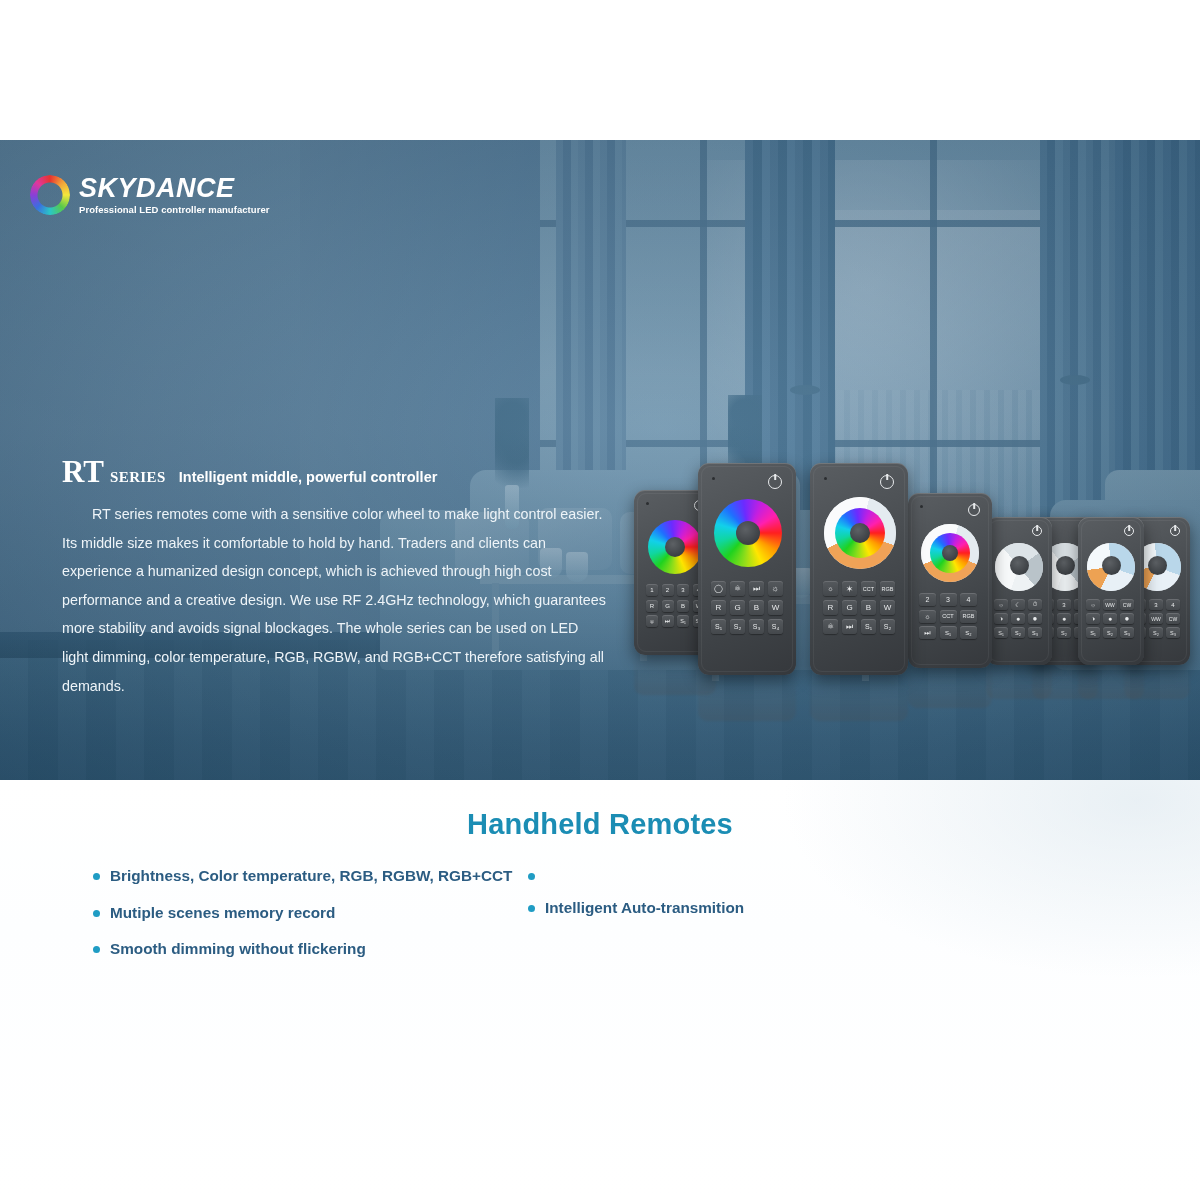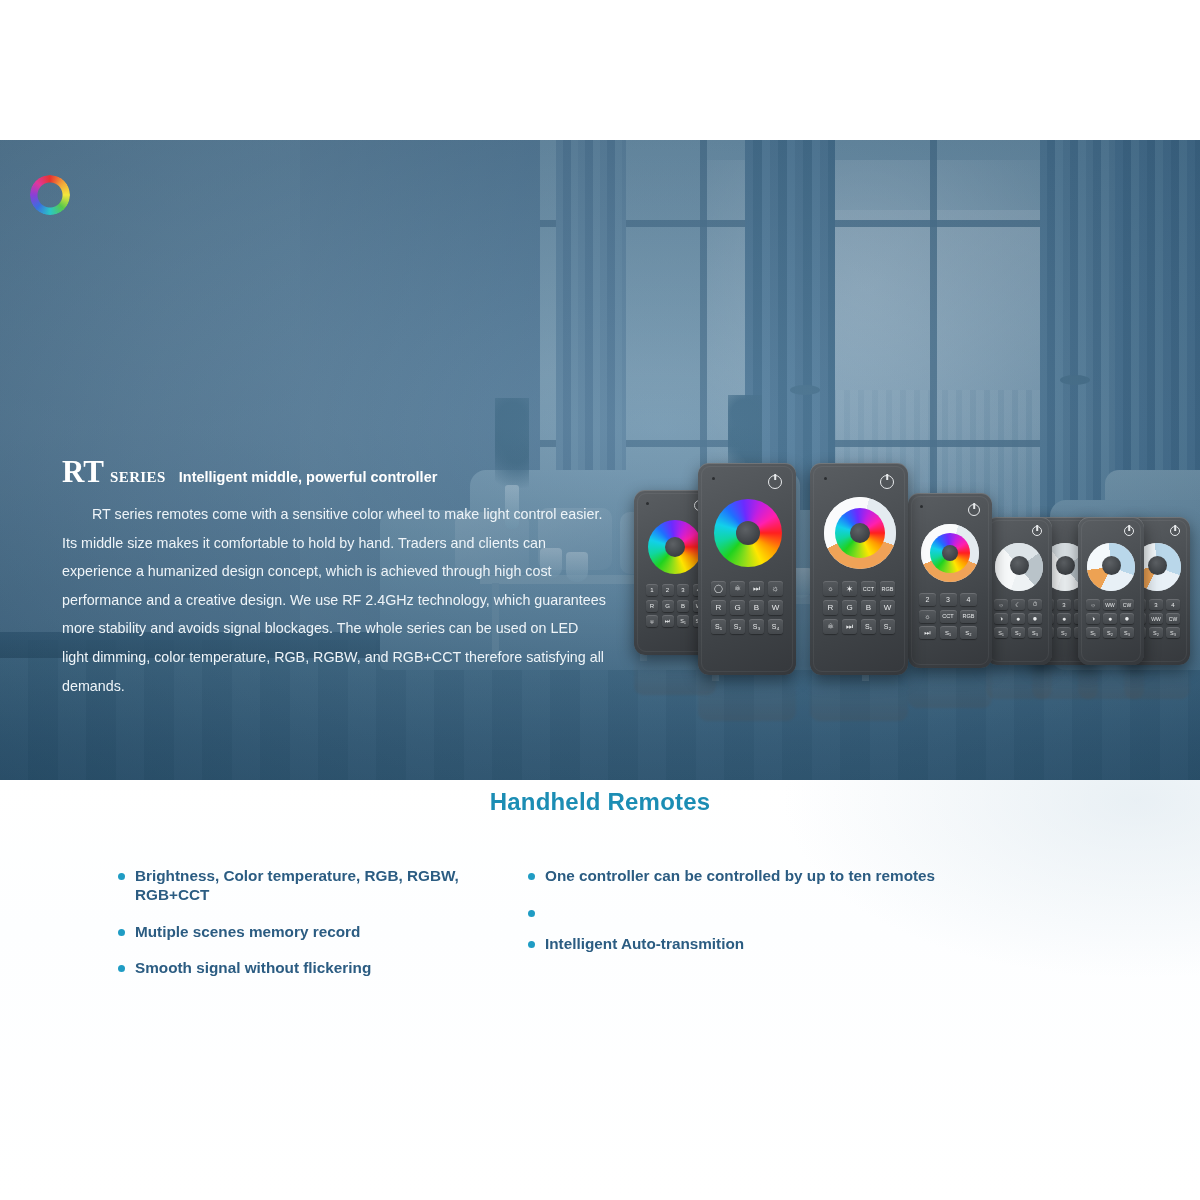--- a/index.html
+++ b/index.html
@@ -132,26 +132,26 @@
         box-shadow:inset 0 1px 0 rgba(255,255,255,.13), 0 1px 1px rgba(0,0,0,.35); }
   .refl { position:absolute; border-radius:9px; opacity:.26;
         background:linear-gradient(180deg,#4c5054,rgba(70,74,78,0));
         transform:scaleY(-1); filter:blur(1px); }
 
   
   .lower { position:absolute; left:0; top:780px; width:1200px; height:420px;
         background:linear-gradient(180deg,#ffffff 0%,#fdfeff 35%,#ffffff 100%); }
   .lower:before { content:""; position:absolute; right:0; top:0; width:420px; height:200px;
         background:radial-gradient(ellipse at 85% 10%, rgba(215,228,236,.55), rgba(255,255,255,0) 70%); }
-  .sec-title { position:absolute; top:788px; left:0; width:1200px; text-align:center;
-        font-size:24px; font-weight:700; color:#1b8db4; letter-spacing:.2px; }
+  .sec-title { position:absolute; top:808px; left:0; width:1200px; text-align:center;
+        font-size:29px; font-weight:700; color:#1b8db4; letter-spacing:.2px; }
 
   .cols { position:absolute; top:866px; left:0; width:1200px; display:flex; }
   .col { }
-  .col.left { width:520px; padding-left:118px; }
+  .col.left { width:520px; padding-left:93px; }
   .col.right { width:560px; padding-left:8px; }
   .bullet { display:flex; align-items:flex-start; gap:10px; margin-bottom:17.5px; }
   .dot { width:7px; height:7px; border-radius:50%; background:#1f9cc4; margin-top:7px; flex:none; }
   .btext { font-size:15.3px; font-weight:700; color:#2b5c82; line-height:1.25; }
 </style>
 </head>
 <body>
 
 <div id="page">
 
@@ -202,20 +202,24 @@
       <div class="glassware" style="left:566px; top:412px;"></div>
       <div class="glassware" style="left:760px; top:425px;"></div>
       <div class="glassware" style="left:790px; top:428px;"></div>
     </div>
     <div class="hero-tint"></div>
     <div class="hero-vig"></div>
   </div>
 
   <div class="logo">
     <div class="logo-ring"></div>
+    <div class="logo-txt">
+      <div class="logo-name">SKYDANCE</div>
+      <div class="logo-sub">Professional LED controller manufacturer</div>
+    </div>
   </div>
 
   <div class="copy">
     <div class="rt-line">
       <span class="rt-big">RT</span>
       <span class="rt-series">SERIES</span>
       <span class="rt-tag">Intelligent middle, powerful controller</span>
     </div>
     <p class="para">RT series remotes come with a sensitive color wheel to make light control easier. Its middle size makes it comfortable to hold by hand. Traders and clients can experience a humanized design concept, which is achieved through high cost performance and a creative design. We use RF 2.4GHz technology, which guarantees more stability and avoids signal blockages. The whole series can be used on LED light dimming, color temperature, RGB, RGBW, and RGB+CCT therefore satisfying all demands.</p>
   </div>
@@ -424,29 +428,25 @@
       <div class="bullet">
         <span class="dot"></span>
         <span class="btext">Brightness, Color temperature, RGB, RGBW, RGB+CCT</span>
       </div>
       <div class="bullet">
         <span class="dot"></span>
         <span class="btext">Mutiple scenes memory record</span>
       </div>
       <div class="bullet">
         <span class="dot"></span>
-        <span class="btext">Smooth signal without flickering</span>
+        <span class="btext">Smooth dimming without flickering</span>
       </div>
     </div>
 
     <div class="col right">
-      <div class="bullet">
-        <span class="dot"></span>
-        <span class="btext">One controller can be controlled by up to ten remotes</span>
-      </div>
       <div class="bullet">
         <span class="dot"></span>
       </div>
       <div class="bullet">
         <span class="dot"></span>
         <span class="btext">Intelligent Auto-transmition</span>
       </div>
     </div>
   </div>
 

